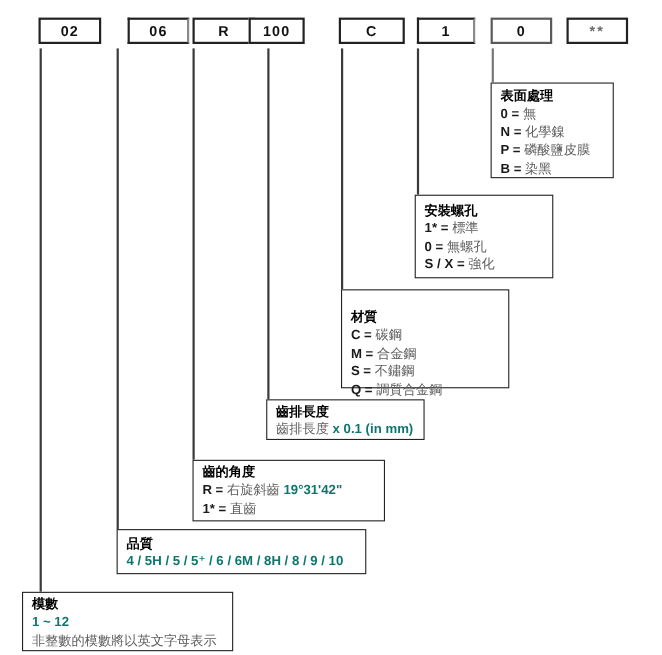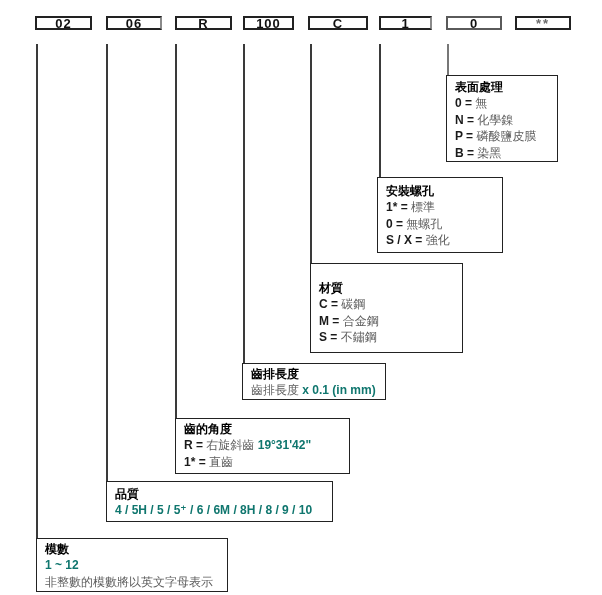--- a/index.html
+++ b/index.html
@@ -3,28 +3,28 @@
 <meta charset="utf-8">
 <style>
   html,body{margin:0;padding:0;background:#fff;}
   *{box-sizing:border-box;}
   .canvas{
     position:relative;width:602px;height:595px;background:#fff;overflow:hidden;
     font-family:"Liberation Sans","DejaVu Sans",sans-serif;color:#111;
   }
   
   .codebox{
-    position:absolute;top:16px;height:14px;background:#fff;
+    position:absolute;top:16px;height:24px;background:#fff;
     border:2px solid #222;display:flex;align-items:center;justify-content:center;
     font-weight:bold;font-size:13px;letter-spacing:1px;color:#111;
   }
   .cb1{left:35px;width:57px;}
-  .cb2{left:106px;width:56px;border-right-color:#8a8a8a;}
+  .cb2{left:116px;width:56px;border-right-color:#8a8a8a;}
   .cb3{left:175px;width:57px;}
-  .cb4{left:243px;width:51px;}
+  .cb4{left:226px;width:51px;}
   .cb5{left:308px;width:60px;}
   .cb6{left:379px;width:53px;border-right-color:#8a8a8a;}
   .cb7{left:446px;width:56px;border-color:#5a5a5a;}
   .cb8{left:515px;width:56px;}
   .cb8 span{color:#6a6a6a;letter-spacing:2px;}
   
   .vline{position:absolute;top:44px;width:2px;background:#3a3a3a;}
   .ln1{left:36px;height:494px;}
   .ln2{left:106px;height:437px;}
   .ln3{left:175px;height:374px;}
@@ -36,21 +36,21 @@
   .seg{
     position:absolute;background:#fff;border:1.5px solid #222;
     padding:3px 6px 2px 8px;
   }
   .seg-surface {left:446px;top:75px; width:112px;height:87px;}
   .seg-screw   {left:377px;top:177px;width:126px;height:76px;padding-top:5px;}
   .seg-material{left:310px;top:263px;width:153px;height:90px;padding-top:16px;}
   .seg-length  {left:242px;top:363px;width:144px;height:37px;padding-top:2px;}
   .seg-angle   {left:175px;top:418px;width:175px;height:56px;padding-top:2px;}
   .seg-quality {left:106px;top:481px;width:227px;height:41px;padding-top:4px;}
-  .seg-module  {left:36px; top:538px;width:192px;height:54px;padding-top:2px;}
+  .seg-module  {left:20px; top:538px;width:192px;height:54px;padding-top:2px;}
   .seg-title{font-weight:bold;font-size:12px;line-height:16px;color:#000;}
   .row{font-size:12px;line-height:16.5px;white-space:nowrap;}
   .code{font-weight:bold;color:#1a1a1a;}
   .val{color:#5d5d5d;}
   .latin{font-weight:bold;color:#0f766e;}
 </style>
 </head>
 <body>
 
 <div class="canvas">
@@ -101,20 +101,21 @@
     <div class="row"><span class="code">1* =</span> <span class="val">標準</span></div>
     <div class="row"><span class="code">0 =</span> <span class="val">無螺孔</span></div>
     <div class="row"><span class="code">S / X =</span> <span class="val">強化</span></div>
   </div>
 
   <div class="seg seg-material">
     <div class="seg-title">材質</div>
     <div class="row"><span class="code">C =</span> <span class="val">碳鋼</span></div>
     <div class="row"><span class="code">M =</span> <span class="val">合金鋼</span></div>
     <div class="row"><span class="code">S =</span> <span class="val">不鏽鋼</span></div>
+    <div class="row"><span class="code">Q =</span> <span class="val">調質合金鋼</span></div>
   </div>
 
   <div class="seg seg-length">
     <div class="seg-title">齒排長度</div>
     <div class="row"><span class="val">齒排長度</span> <span class="latin">x 0.1 (in mm)</span></div>
   </div>
 
   <div class="seg seg-angle">
     <div class="seg-title">齒的角度</div>
     <div class="row"><span class="code">R =</span> <span class="val">右旋斜齒</span> <span class="latin">19°31'42"</span></div>

